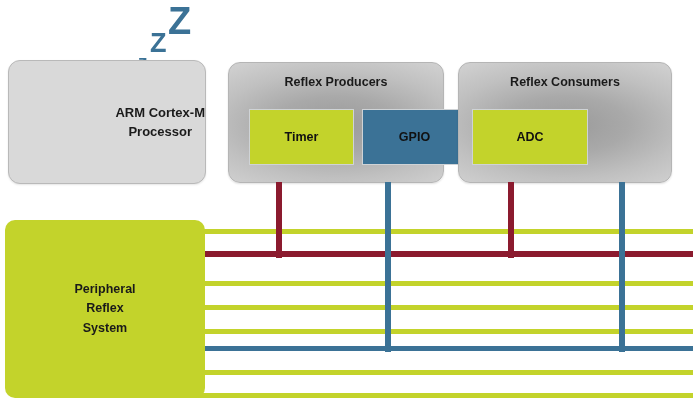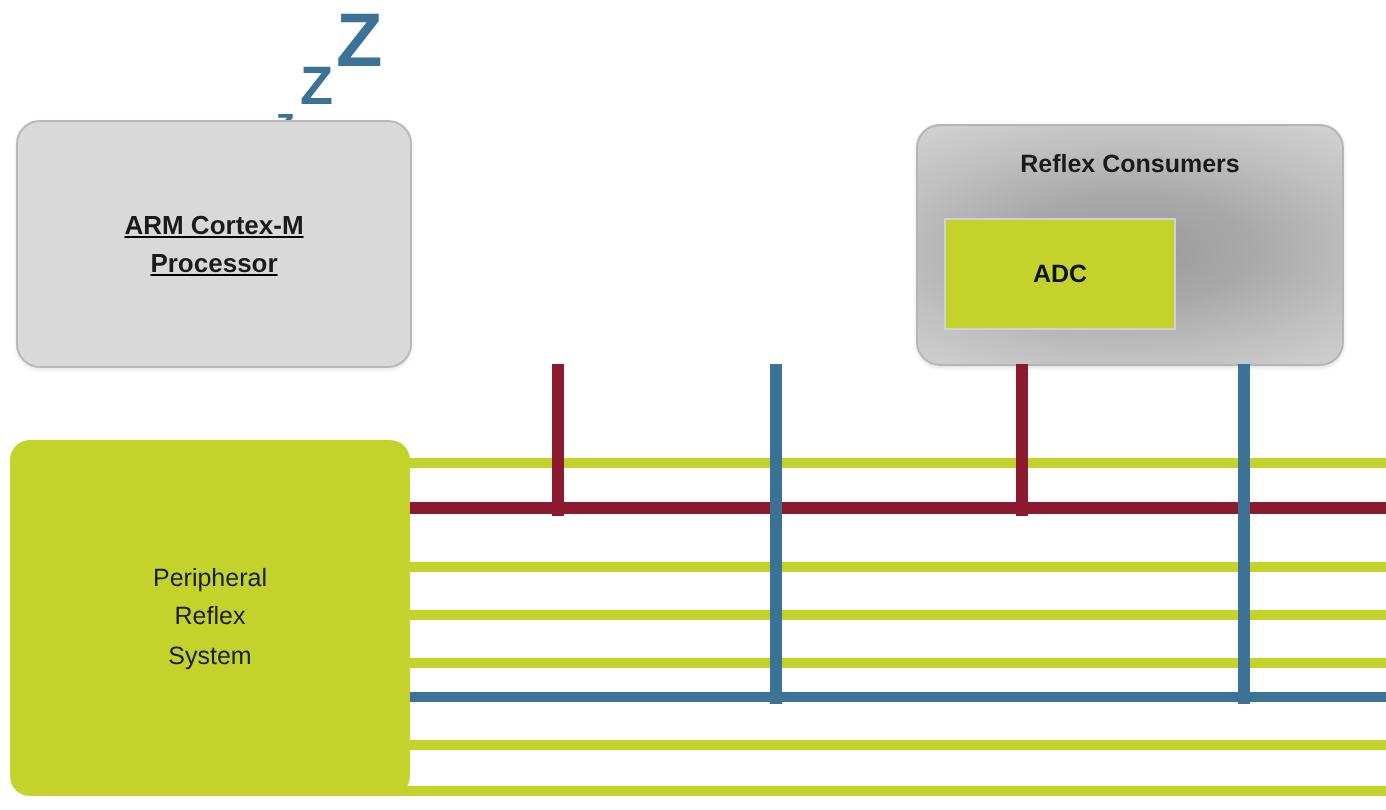--- a/index.html
+++ b/index.html
@@ -23,23 +23,22 @@
   
   .proc-box {
     left: 8px; top: 60px;
     width: 198px; height: 124px;
     background: #d9d9d9;
     border: 1px solid #b9b9b9;
     border-radius: 12px;
     box-sizing: border-box;
     display: flex;
     align-items: center;
-    justify-content: center;
+    justify-content: flex-end;
     box-shadow: 0 1px 2px rgba(0,0,0,0.10);
-    text-decoration: underline;
   }
   .proc-label {
     text-align: center;
     font-size: 13px;
     font-weight: bold;
     color: #1a1a1a;
     line-height: 1.5;
     white-space: pre-line;
   }
 
@@ -90,21 +89,21 @@
     background: #c3d32b;
     border-radius: 10px;
     box-sizing: border-box;
     display: flex;
     align-items: center;
     justify-content: center;
   }
   .prs-label {
     text-align: center;
     font-size: 12.5px;
-    font-weight: normal;
+    font-weight: bold;
     color: #1a1a1a;
     line-height: 1.55;
     white-space: pre-line;
   }
 
   
   .hline { position: absolute; }
   .vline { position: absolute; }
 
   
@@ -127,20 +126,29 @@
 
   <div class="abs zed" id="zed-large">Z</div>
   <div class="abs zed" id="zed-mid">Z</div>
   <div class="abs zed" id="zed-small">z</div>
 
   <div class="abs proc-box">
     <div class="proc-label">ARM Cortex-M
 Processor</div>
   </div>
 
+  <div class="abs group-box" id="producers-group">
+    <div class="group-title">Reflex Producers</div>
+    <div class="chip green" id="chip-timer" style="left: 20px; width: 105px;">
+      <span>Timer</span>
+    </div>
+    <div class="chip blue" id="chip-gpio" style="left: 133px; width: 105px;">
+      <span>GPIO</span>
+    </div>
+  </div>
 
   <div class="abs group-box" id="consumers-group">
     <div class="group-title">Reflex Consumers</div>
     <div class="chip green" id="chip-adc" style="left: 13px; width: 116px;">
       <span>ADC</span>
     </div>
   </div>
 
   <div id="bus-lines-layer">
       <div class="hline" style="left: 150px; width: 543px; top: 228.5px; height: 5px; background: rgb(195, 211, 43);"></div>

